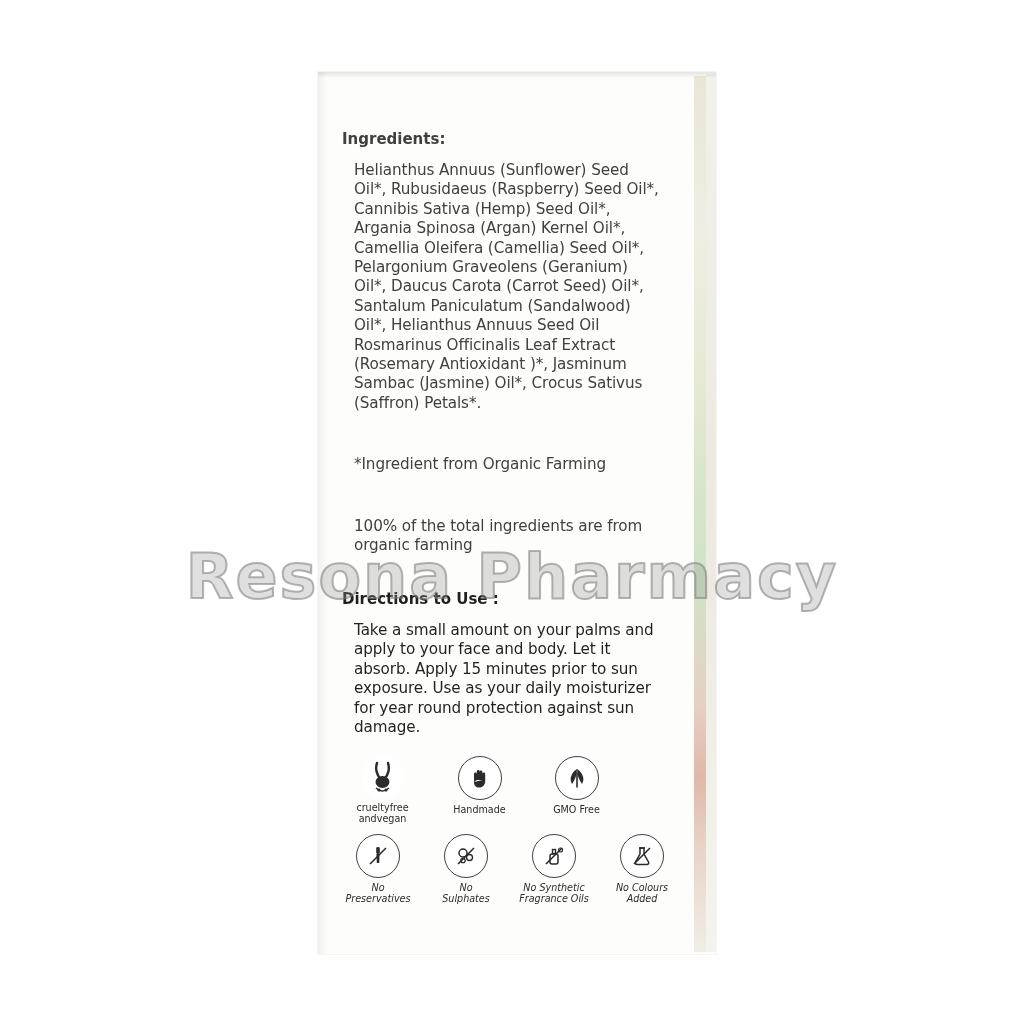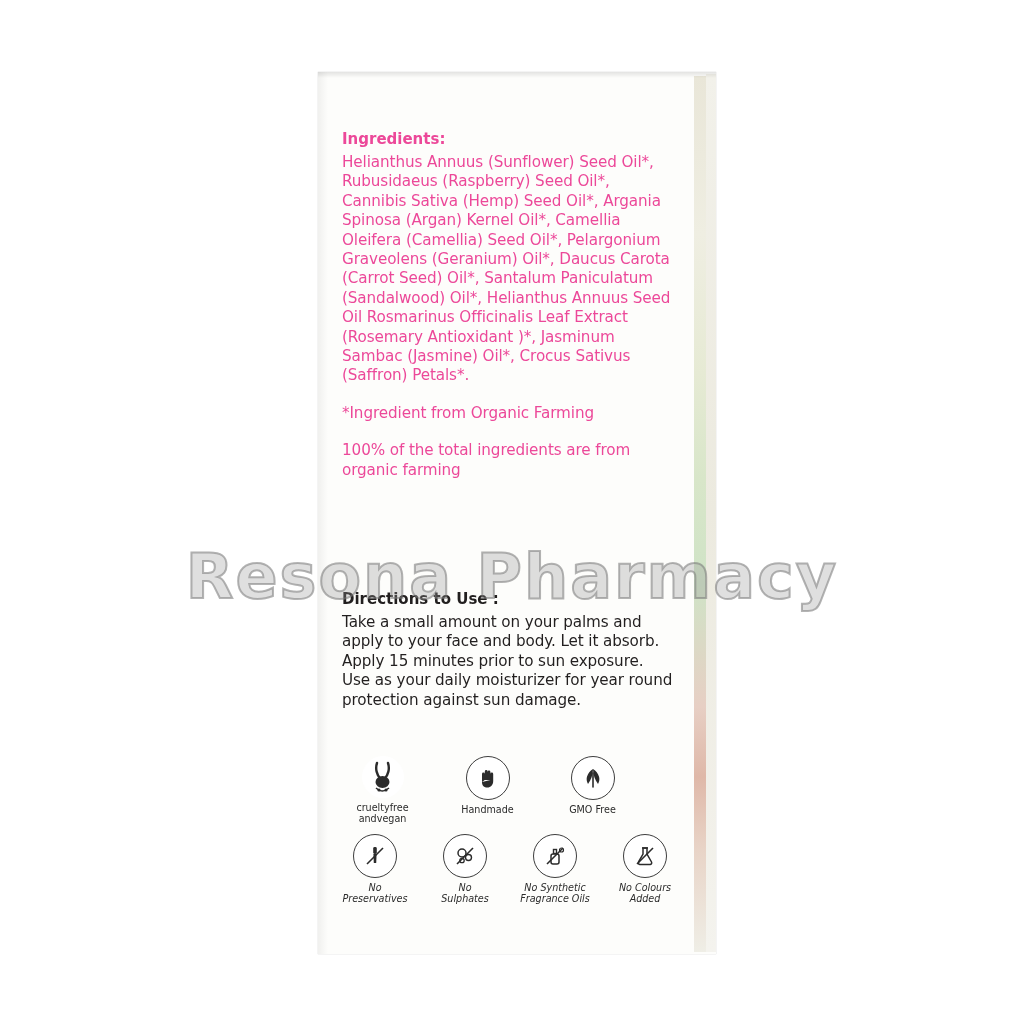--- a/index.html
+++ b/index.html
@@ -68,32 +68,32 @@
     height: 882px;
     background: linear-gradient(to right, rgba(0,0,0,0.05), rgba(0,0,0,0));
   }
 
   
   .panel {
     position: absolute;
     left: 342px;
     top: 130px;
     width: 332px;
-    color: #ec4899;
+    color: #404040;
   }
   .heading {
     font-weight: bold;
     font-size: 15px;
     line-height: 19px;
     margin: 0 0 4px 0;
   }
   .body-text {
     font-size: 15.2px;
     line-height: 19.4px;
-    margin: 0;
+    margin: 12px;
     letter-spacing: -0.1px;
   }
   .gap-md { height: 18px; }
 
   .directions-block {
     position: absolute;
     left: 342px;
     top: 590px;
     width: 332px;
     color: #221f1f;
@@ -102,21 +102,21 @@
   
   .badges {
     position: absolute;
     left: 340px;
     top: 756px;
     width: 340px;
   }
   .badge-row {
     display: flex;
     justify-content: flex-start;
-    gap: 20px;
+    gap: 12px;
   }
   .badge {
     width: 85px;
     text-align: center;
   }
   .badge .circle {
     width: 42px;
     height: 42px;
     margin: 0 auto 4px auto;
     border-radius: 50%;

